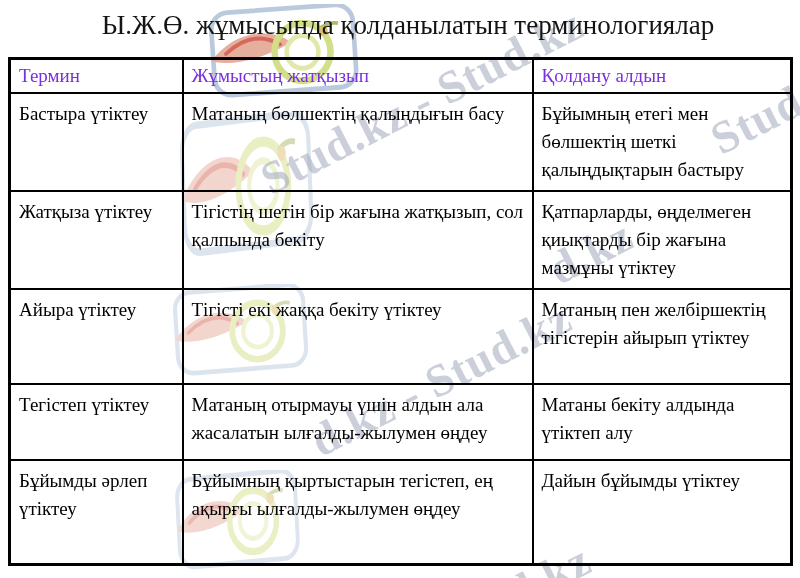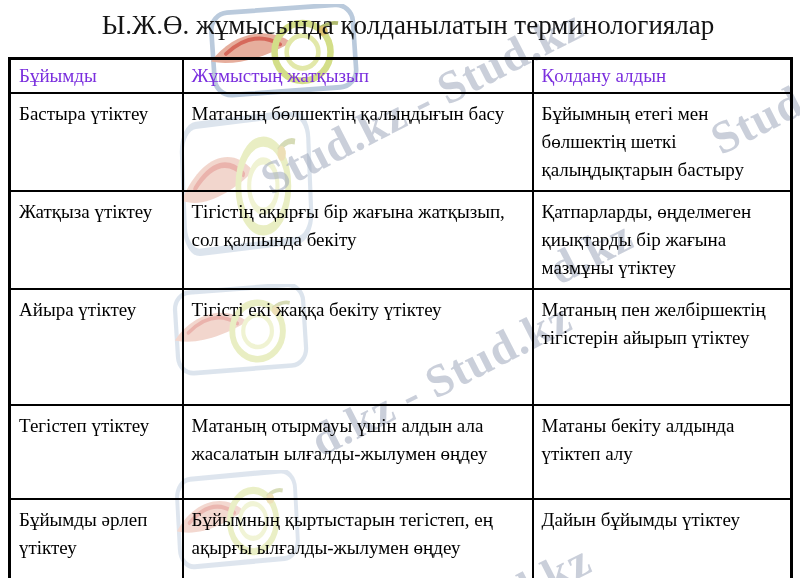--- a/index.html
+++ b/index.html
@@ -30,22 +30,22 @@
   table.term{position:absolute;z-index:2;left:8px;top:57px;
              border-collapse:collapse;table-layout:fixed;
              border:3px solid #000;background:transparent;}
   .term th,.term td{border:2px solid #000;vertical-align:top;
              padding:6px 8px;font-size:19px;line-height:28px;color:#000000;
              overflow:hidden;background:transparent;font-weight:normal;text-align:left;}
   .term th{height:28px;vertical-align:middle;padding-top:2px;padding-bottom:2px;}
   .term thead th{color:#7b2fde;}
   .row-0{height:86px;}
   .row-1{height:96px;}
-  .row-2{height:116px;}
-  .row-3{height:94px;}
+  .row-2{height:95px;}
+  .row-3{height:76px;}
   .row-4{height:104px;}
 </style>
 </head>
 <body>
 
 <div class="page">
 
   <div class="watermark-layer">
     <svg width="0" height="0" style="position:absolute" aria-hidden="true">
       <defs>
@@ -84,34 +84,34 @@
   <h1 class="title">Ы.Ж.Ө. жұмысында қолданылатын терминологиялар</h1>
 
   <table class="term">
     <colgroup>
       <col style="width:173px">
       <col style="width:350px">
       <col style="width:259px">
     </colgroup>
     <thead>
       <tr>
-        <th>Бұйымды</th>
+        <th>Термин</th>
         <th>Жұмыстың жатқызып</th>
         <th>Қолдану алдын</th>
       </tr>
     </thead>
     <tbody>
         <tr class="row-0">
           <td>Бастыра үтіктеу</td>
           <td>Матаның бөлшектің қалыңдығын басу</td>
           <td>Бұйымның етегі мен бөлшектің шеткі қалыңдықтарын бастыру</td>
         </tr>
         <tr class="row-1">
           <td>Жатқыза үтіктеу</td>
-          <td>Тігістің ақырғы бір жағына жатқызып, сол қалпында бекіту</td>
+          <td>Тігістің шетін бір жағына жатқызып, сол қалпында бекіту</td>
           <td>Қатпарларды, өңделмеген қиықтарды бір жағына мазмұны үтіктеу</td>
         </tr>
         <tr class="row-2">
           <td>Айыра үтіктеу</td>
           <td>Тігісті екі жаққа бекіту үтіктеу</td>
           <td>Матаның пен желбіршектің тігістерін айырып үтіктеу</td>
         </tr>
         <tr class="row-3">
           <td>Тегістеп үтіктеу</td>
           <td>Матаның отырмауы үшін алдын ала жасалатын ылғалды-жылумен өңдеу</td>

